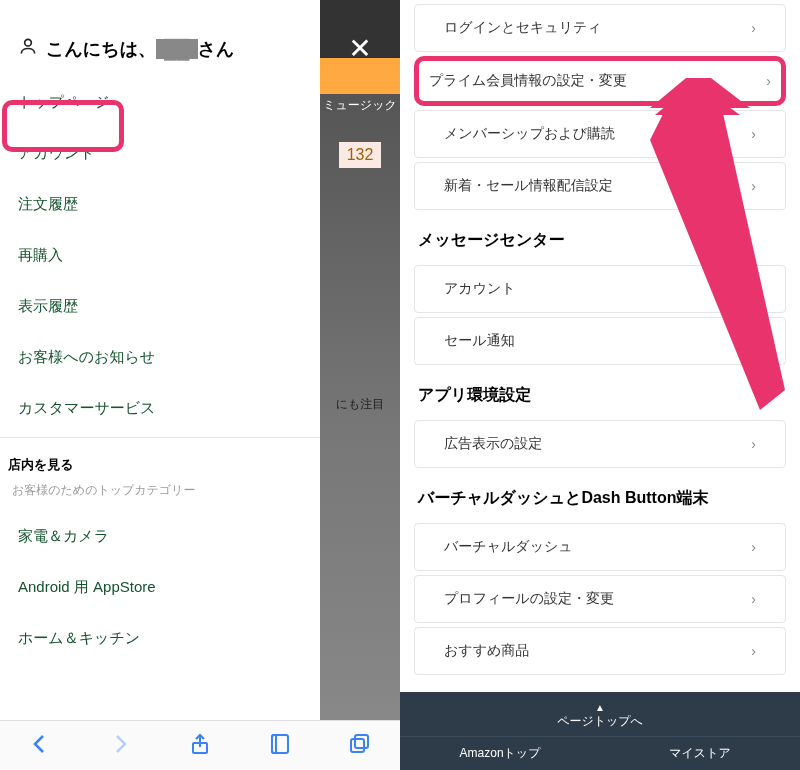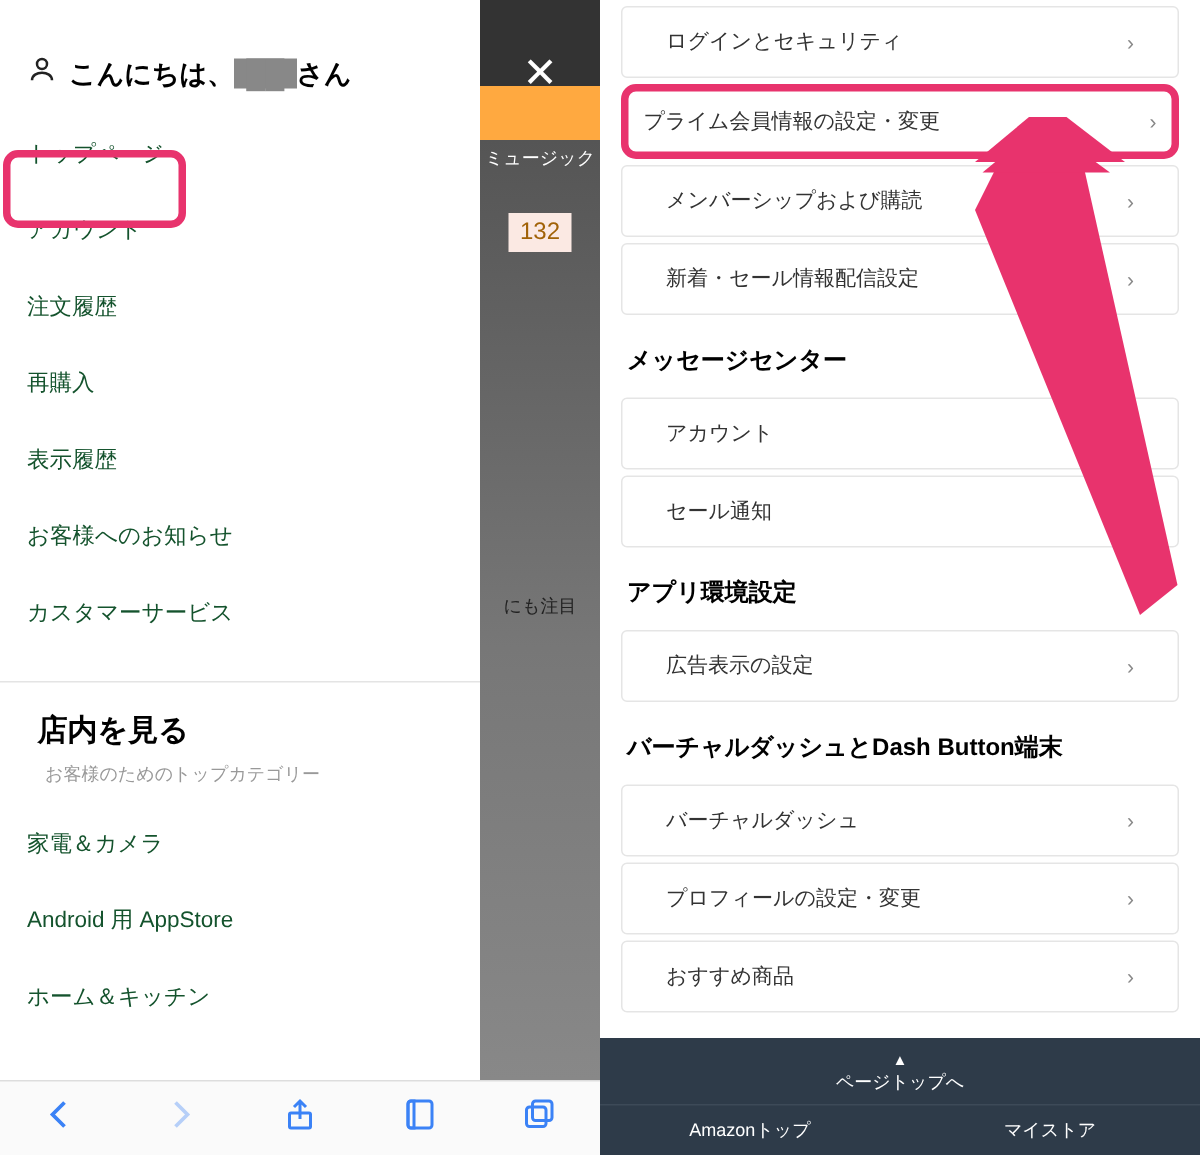--- a/index.html
+++ b/index.html
@@ -9,22 +9,22 @@
     .backdrop { position: absolute; left: 320px; top: 0; width: 80px; height: 720px; background: linear-gradient(180deg, #333 0%, #333 8%, #ffa940 8%, #ffa940 13%, #555 13%, #777 60%, #888 100%); z-index: 1; display:flex; flex-direction:column; align-items:center; }
     .close-x { color:#fff; font-size:28px; margin-top:32px; font-weight:300; }
     .bd-text { color:#fff; font-size:12px; margin-top:32px; }
     .bd-num { color:#a16207; font-size:16px; margin-top:28px; background:#fbe9e3; padding:4px 8px; }
     .bd-more { color:#222; font-size:12px; margin-top:228px; }
     .greeting { display: flex; align-items: center; gap: 8px; padding: 36px 18px 16px; font-weight: 700; font-size: 18px; }
     .user-icon svg { width: 20px; height: 20px; }
     .menu-item { padding: 16px 18px; font-size: 15px; color: #14532d; border-bottom: none; }
     .menu-item.highlighted { position: relative; }
     .highlight-box { border: 5px solid #e8336d; border-radius: 10px; position:absolute; left:2px; top:100px; width:122px; height:52px; z-index:3; pointer-events:none; }
-    .section-header { padding: 18px 25px 8px; font-size: 20px; font-weight: 700; border-top: 1px solid #e4e4e4; margin-top:20px; }
-    .section-sub { padding: 0 30px 12px; font-size: 12px; color: #999; }
+    .section-header { padding: 18px 8px 8px; font-size: 13px; font-weight: 700; border-top: 1px solid #e4e4e4; margin-top:3px; }
+    .section-sub { padding: 0 12px 12px; font-size: 12px; color: #999; }
     .toolbar { position: absolute; left: 0; bottom: 0; width: 400px; height: 50px; background: #fafafa; border-top: 1px solid #ddd; display: flex; align-items: center; justify-content: space-around; z-index:4; }
     .toolbar svg { width: 24px; height: 24px; }
     .tb-disabled { opacity: .35; }
 
     .right-pane { width: 400px; height: 770px; background: #fff; position: relative; }
     .settings-list { padding: 0 8px; }
     .section-title-r { font-size: 16px; font-weight: 700; padding: 16px 10px 10px; }
     .row { display: flex; align-items: center; justify-content: space-between; padding: 14px 29px; border: 1px solid #e5e5e5; border-radius: 4px; margin: 4px 6px; font-size: 14px; color: #333; background:#fff; }
     .row .chev { color: #888; font-size: 14px; }
     .row.hot { border: 5px solid #e8336d; border-radius: 10px; padding: 11px 10px; }

